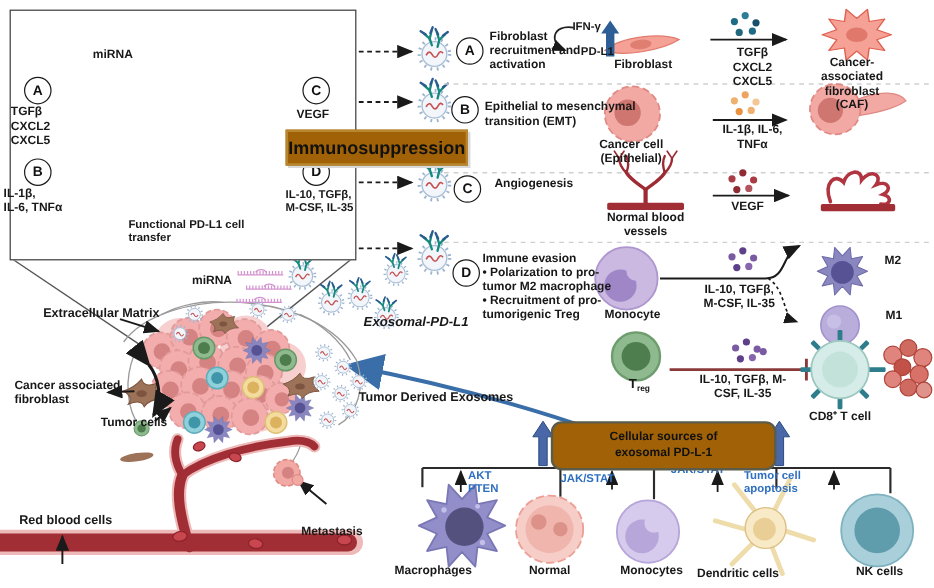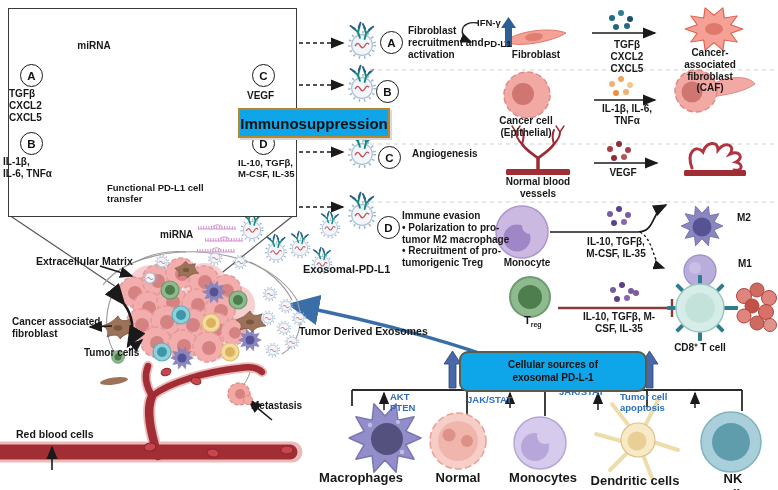--- a/index.html
+++ b/index.html
@@ -2,26 +2,26 @@
 <html><head>
 <meta charset="utf-8">
 <style>
   html,body{margin:0;padding:0;background:#fff;}
   .stage{position:relative;width:778px;height:490px;background:#ffffff;overflow:hidden;
          font-family:"Liberation Sans",sans-serif;}
   svg{position:absolute;left:0;top:0;}
   .lbl{position:absolute;font-weight:bold;font-size:10px;color:#181818;
        white-space:pre-line;line-height:1.18;}
   .c{transform:translateX(-50%);text-align:center;}
-  .s95{font-size:9.5px;} .s105{font-size:10.5px;} .s11{font-size:11px;} .s125{font-size:13px;}
+  .s95{font-size:9.5px;} .s105{font-size:10.5px;} .s11{font-size:11px;font-style:italic;} .s125{font-size:10px;}
   .blue{color:#2e6fc0;}
   .badge{position:absolute;width:21px;height:21px;border:1.8px solid #1a1a1a;border-radius:50%;
          background:#fff;display:flex;align-items:center;justify-content:center;
          font-weight:bold;font-size:11.5px;color:#111;z-index:5;}
-  .ybox{position:absolute;background:#0ea5e9;display:flex;align-items:center;justify-content:center;
+  .ybox{position:absolute;background:#a16207;display:flex;align-items:center;justify-content:center;
         text-align:center;font-weight:bold;color:#111;z-index:6;}
   #immuno-box{left:238px;top:108px;width:148px;height:26px;font-size:15px;
               border:2px solid #b8862e;box-shadow:2px 2px 0 #d8d8d8;}
   #sources-box{left:459px;top:351px;width:184px;height:37px;font-size:10px;line-height:1.25;
                border:2.5px solid #5c5c4a;border-radius:9px;white-space:pre-line;}
   #inset-box{position:absolute;left:8px;top:8px;width:287px;height:207px;
              border:1.6px solid #3a3a3a;background:#fff;z-index:1;}
   .z2{z-index:2;}
 </style>
 </head>
@@ -518,20 +518,22 @@
       <span>A</span>
     </div>
 <div class="lbl" style="left:408px;top:25px">Fibroblast
 recruitment and
 activation</div>
 <div class="lbl s95" style="left:477px;top:17px">IFN-γ</div>
 <div class="lbl s95" style="left:484px;top:38px">PD-L1</div>
 <div class="badge" style="left:376px;top:80px">
       <span>B</span>
     </div>
+<div class="lbl" style="left:404px;top:84px">Epithelial to mesenchymal
+transition (EMT)</div>
 <div class="badge" style="left:378px;top:146px">
       <span>C</span>
     </div>
 <div class="lbl" style="left:412px;top:148px">Angiogenesis</div>
 <div class="badge" style="left:377px;top:216px">
       <span>D</span>
     </div>
 <div class="lbl" style="left:402px;top:210px">Immune evasion
 • Polarization to pro-
 tumor M2 macrophage
@@ -565,26 +567,26 @@
 PTEN</div>
 <div class="lbl blue s95" style="left:467px;top:394px">JAK/STAT</div>
 <div class="lbl blue s95" style="left:559px;top:375px">MAPK
 JAK/STAT</div>
 <div class="lbl blue s95" style="left:620px;top:391px">Tumor cell
 apoptosis</div>
 
 <div class="lbl c s125" style="left:361px;top:470px">Macrophages</div>
 <div class="lbl c s125" style="left:458px;top:470px">Normal</div>
 <div class="lbl c s125" style="left:543px;top:470px">Monocytes</div>
-<div class="lbl c s125" style="left:635px;top:473px">Dendritic cells</div>
+<div class="lbl c s125" style="left:615px;top:473px">Dendritic cells</div>
 <div class="lbl c s125" style="left:733px;top:471px">NK cells</div>
 
 <div class="lbl s105" style="left:36px;top:255px">Extracellular Matrix</div>
 <div class="lbl" style="left:160px;top:229px">miRNA</div>
 <div class="lbl s11" style="left:303px;top:263px">Exosomal-PD-L1</div>
 <div class="lbl" style="left:12px;top:316px">Cancer associated
 fibroblast</div>
 <div class="lbl s105" style="left:299px;top:325px">Tumor Derived Exosomes</div>
 <div class="lbl" style="left:84px;top:347px">Tumor cells</div>
 <div class="lbl s105" style="left:16px;top:428px">Red blood cells</div>
-<div class="lbl" style="left:251px;top:400px">Metastasis</div>
+<div class="lbl" style="left:251px;top:438px">Metastasis</div>
 
 </div>
 
 </body></html>

